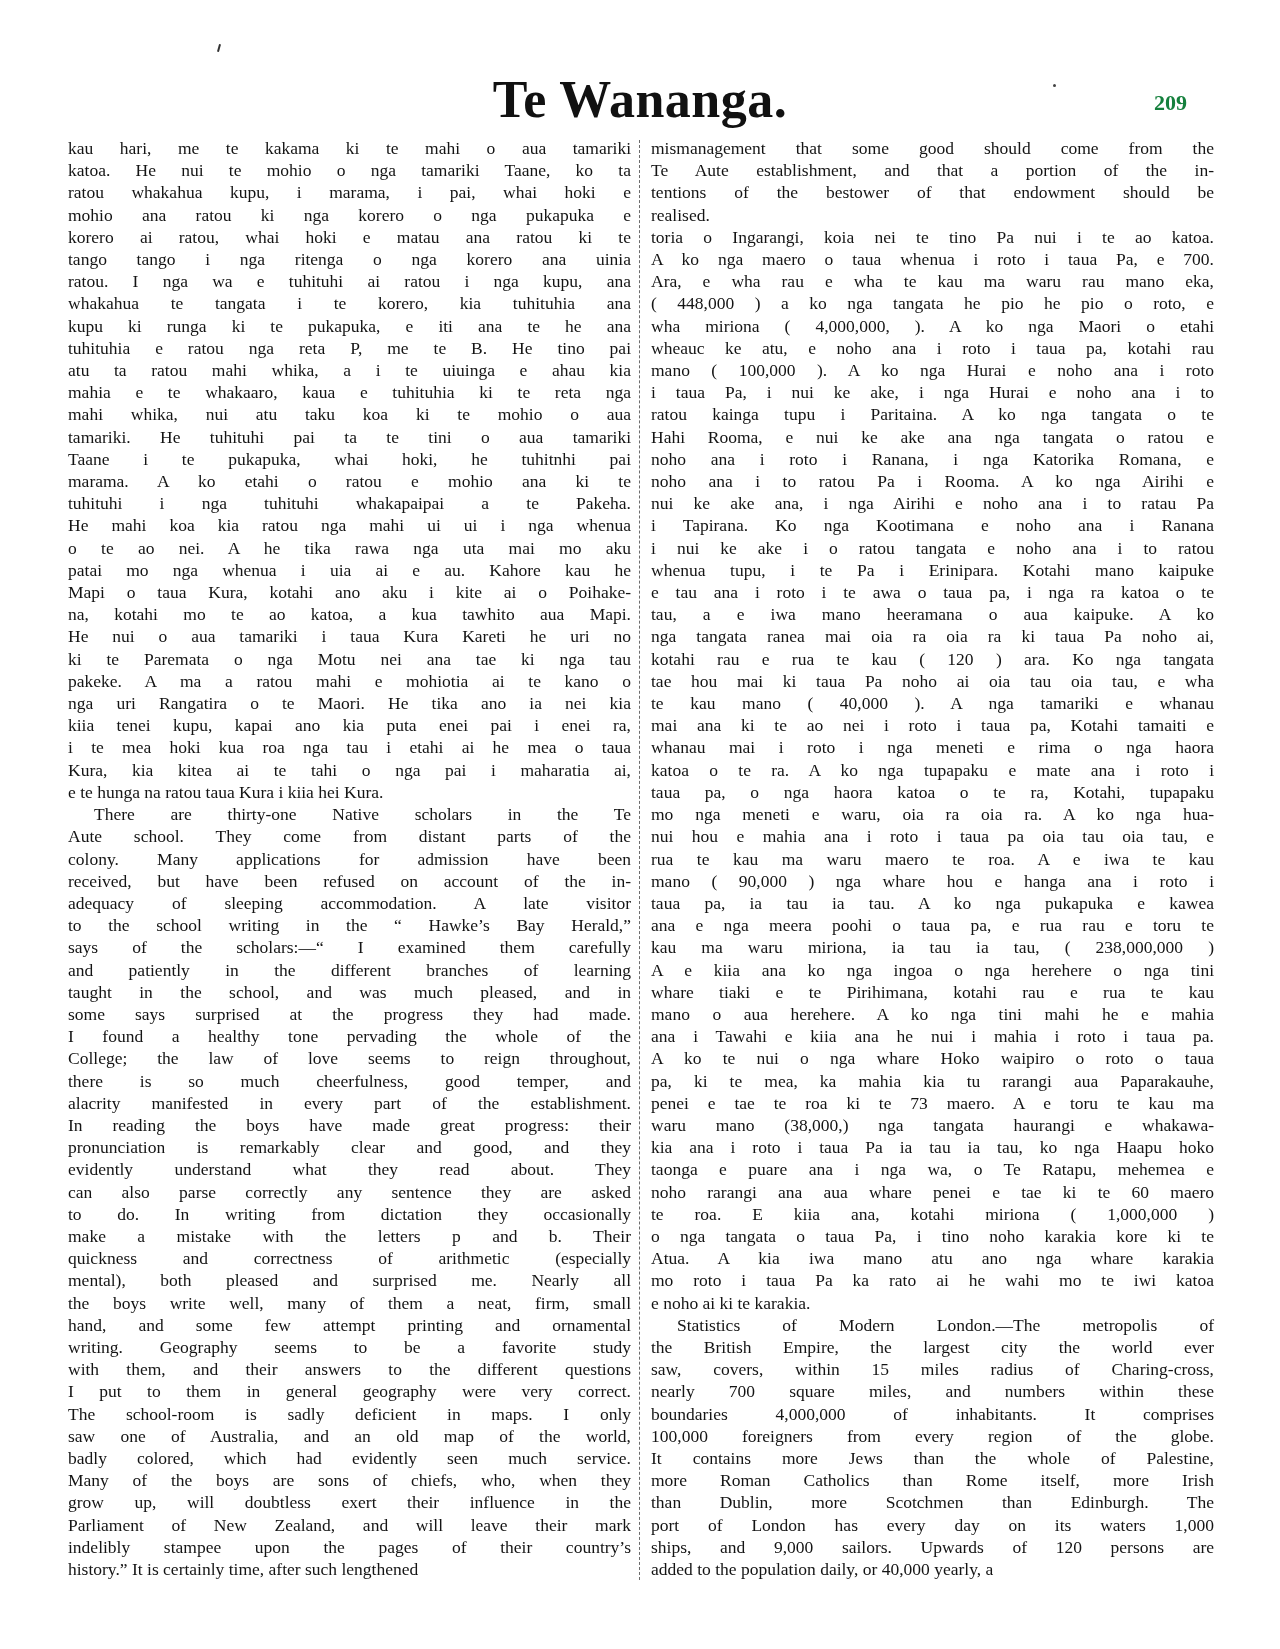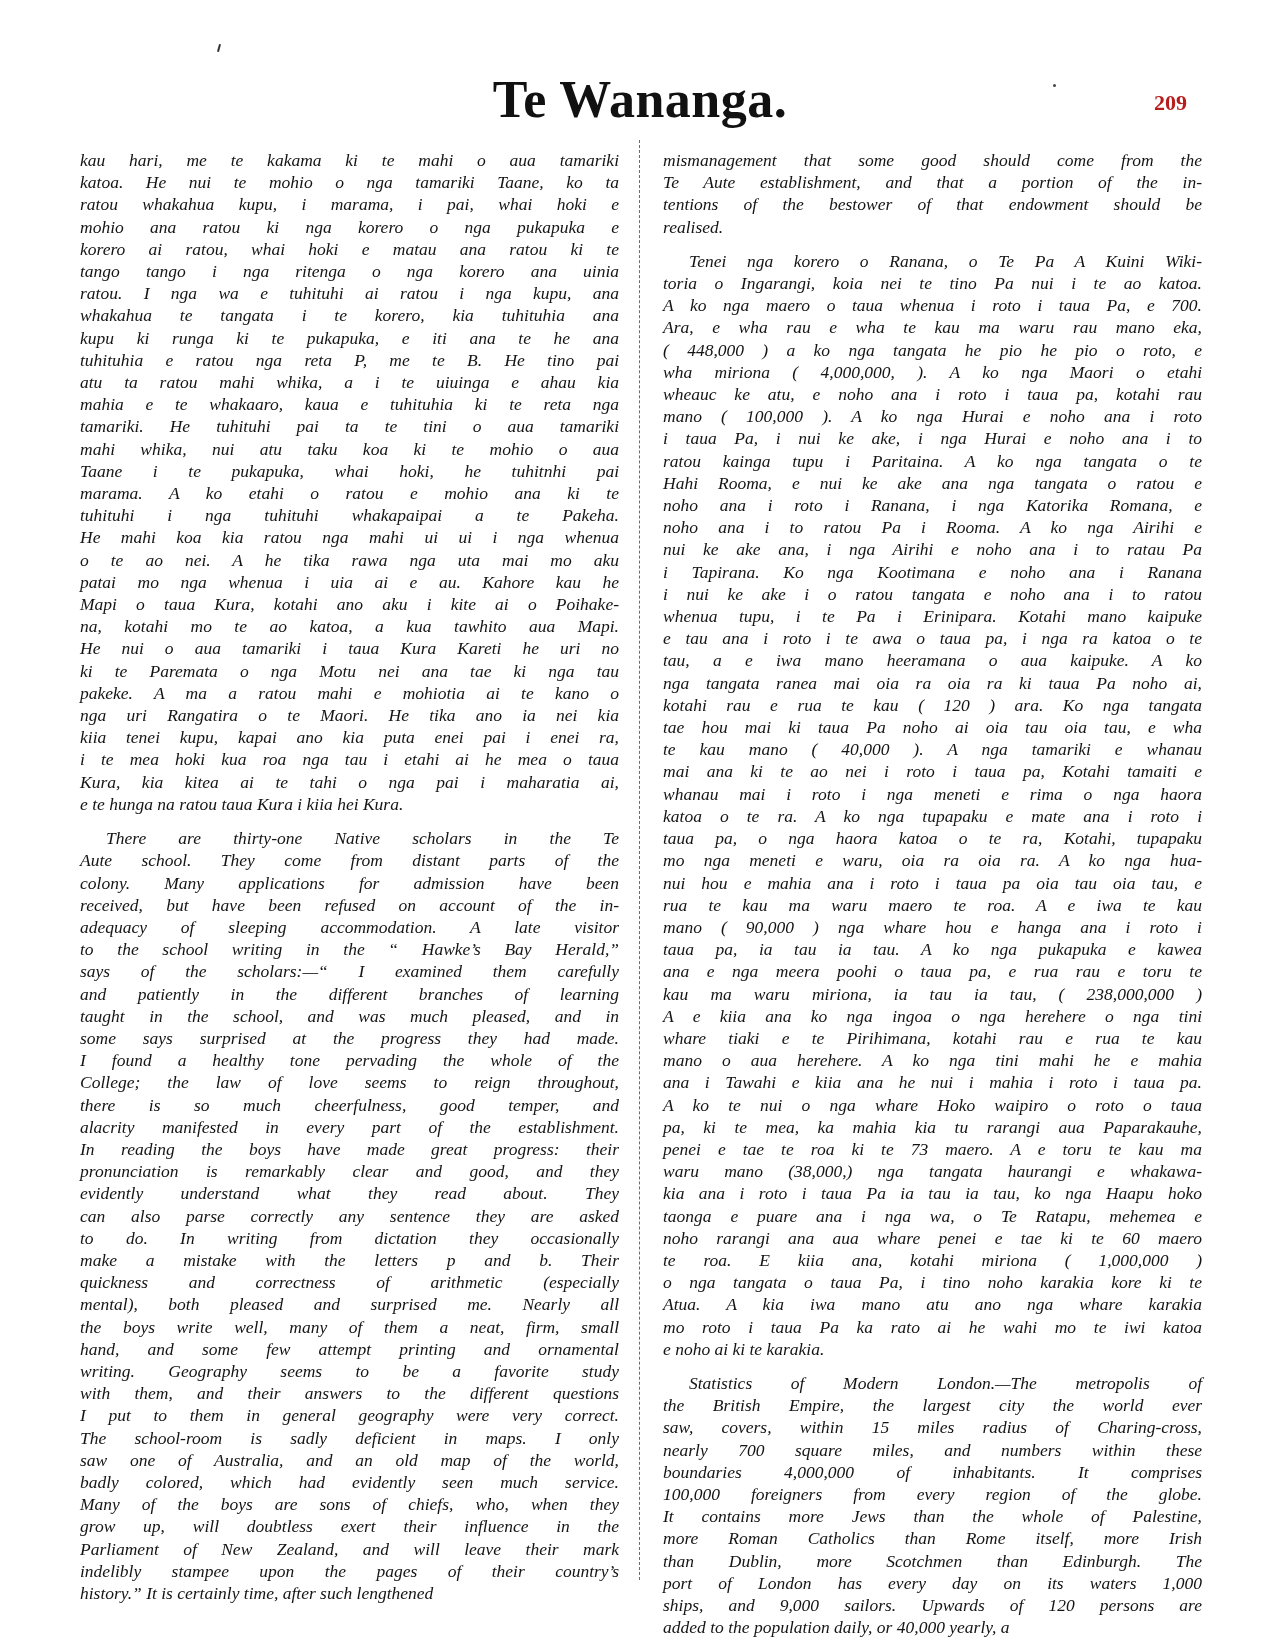--- a/index.html
+++ b/index.html
@@ -23,33 +23,33 @@
     .masthead {
       position: absolute; top: 70px; left: 0; width: 1280px;
       text-align: center;
       font-size: 52px; font-weight: bold; letter-spacing: 0.5px;
       line-height: 60px;
       color: #111;
     }
     .page-number {
       position: absolute; top: 90px; left: 1154px;
       font-size: 22px; font-weight: bold; line-height: 26px;
-      color: #b91c1c;
+      color: #15803d;
     }
     .column {
       position: absolute; top: 137px;
       width: 563px;
       font-size: 17.5px;
       line-height: 22.2px;
       text-align: justify;
       hyphens: manual;
     }
     .col-left { left: 68px; }
     .col-right { left: 651px; }
-    .column p { margin: 12px; font-style: italic; }
+    .column p { margin: 0; }
     .line { display: block; text-align: justify; text-align-last: justify; white-space: nowrap; }
     .line.last { text-align-last: left; }
     .line.first-indent { padding-left: 26px; }
     .divider {
       position: absolute; left: 639px; top: 140px;
       width: 0; height: 1440px;
       border-left: 1.5px dashed #6b6b6b;
     }
   </style>
 </head>
@@ -69,22 +69,22 @@
         <span class="line">ratou whakahua kupu, i marama, i pai, whai hoki e</span>
         <span class="line">mohio ana ratou ki nga korero o nga pukapuka e</span>
         <span class="line">korero ai ratou, whai hoki e matau ana ratou ki te</span>
         <span class="line">tango tango i nga ritenga o nga korero ana uinia</span>
         <span class="line">ratou. I nga wa e tuhituhi ai ratou i nga kupu, ana</span>
         <span class="line">whakahua te tangata i te korero, kia tuhituhia ana</span>
         <span class="line">kupu ki runga ki te pukapuka, e iti ana te he ana</span>
         <span class="line">tuhituhia e ratou nga reta P, me te B. He tino pai</span>
         <span class="line">atu ta ratou mahi whika, a i te uiuinga e ahau kia</span>
         <span class="line">mahia e te whakaaro, kaua e tuhituhia ki te reta nga</span>
+        <span class="line">mahi whika, nui atu taku koa ki te mohio o aua</span>
         <span class="line">tamariki. He tuhituhi pai ta te tini o aua tamariki</span>
-        <span class="line">mahi whika, nui atu taku koa ki te mohio o aua</span>
         <span class="line">Taane i te pukapuka, whai hoki, he tuhitnhi pai</span>
         <span class="line">marama. A ko etahi o ratou e mohio ana ki te</span>
         <span class="line">tuhituhi i nga tuhituhi whakapaipai a te Pakeha.</span>
         <span class="line">He mahi koa kia ratou nga mahi ui ui i nga whenua</span>
         <span class="line">o te ao nei. A he tika rawa nga uta mai mo aku</span>
         <span class="line">patai mo nga whenua i uia ai e au. Kahore kau he</span>
         <span class="line">Mapi o taua Kura, kotahi ano aku i kite ai o Poihake-</span>
         <span class="line">na, kotahi mo te ao katoa, a kua tawhito aua Mapi.</span>
         <span class="line">He nui o aua tamariki i taua Kura Kareti he uri no</span>
         <span class="line">ki te Paremata o nga Motu nei ana tae ki nga tau</span>
@@ -135,21 +135,20 @@
     </div>
   <div class="divider"></div>
   <div class="column col-right">
       <p>
         <span class="line">mismanagement that some good should come from the</span>
         <span class="line">Te Aute establishment, and that a portion of the in-</span>
         <span class="line">tentions of the bestower of that endowment should be</span>
         <span class="line last">realised.</span>
       </p>
       <p>
-        <span class="line first-indent">Tenei nga korero o Ranana, o Te Pa A Kuini Wiki-</span>
         <span class="line">toria o Ingarangi, koia nei te tino Pa nui i te ao katoa.</span>
         <span class="line">A ko nga maero o taua whenua i roto i taua Pa, e 700.</span>
         <span class="line">Ara, e wha rau e wha te kau ma waru rau mano eka,</span>
         <span class="line">( 448,000 ) a ko nga tangata he pio he pio o roto, e</span>
         <span class="line">wha miriona ( 4,000,000, ). A ko nga Maori o etahi</span>
         <span class="line">wheauc ke atu, e noho ana i roto i taua pa, kotahi rau</span>
         <span class="line">mano ( 100,000 ). A ko nga Hurai e noho ana i roto</span>
         <span class="line">i taua Pa, i nui ke ake, i nga Hurai e noho ana i to</span>
         <span class="line">ratou kainga tupu i Paritaina. A ko nga tangata o te</span>
         <span class="line">Hahi Rooma, e nui ke ake ana nga tangata o ratou e</span>

